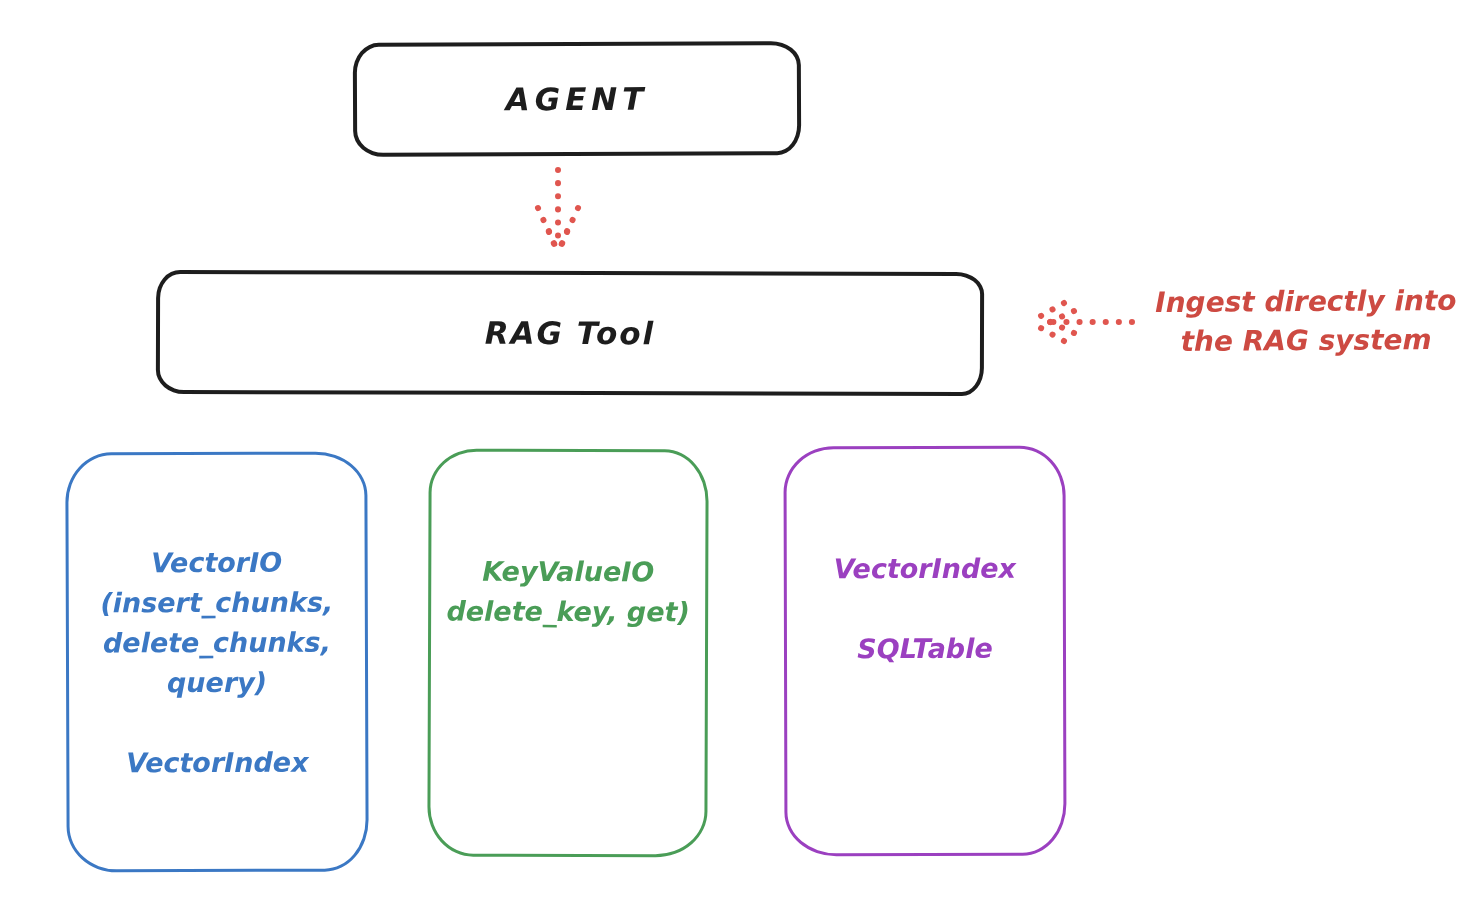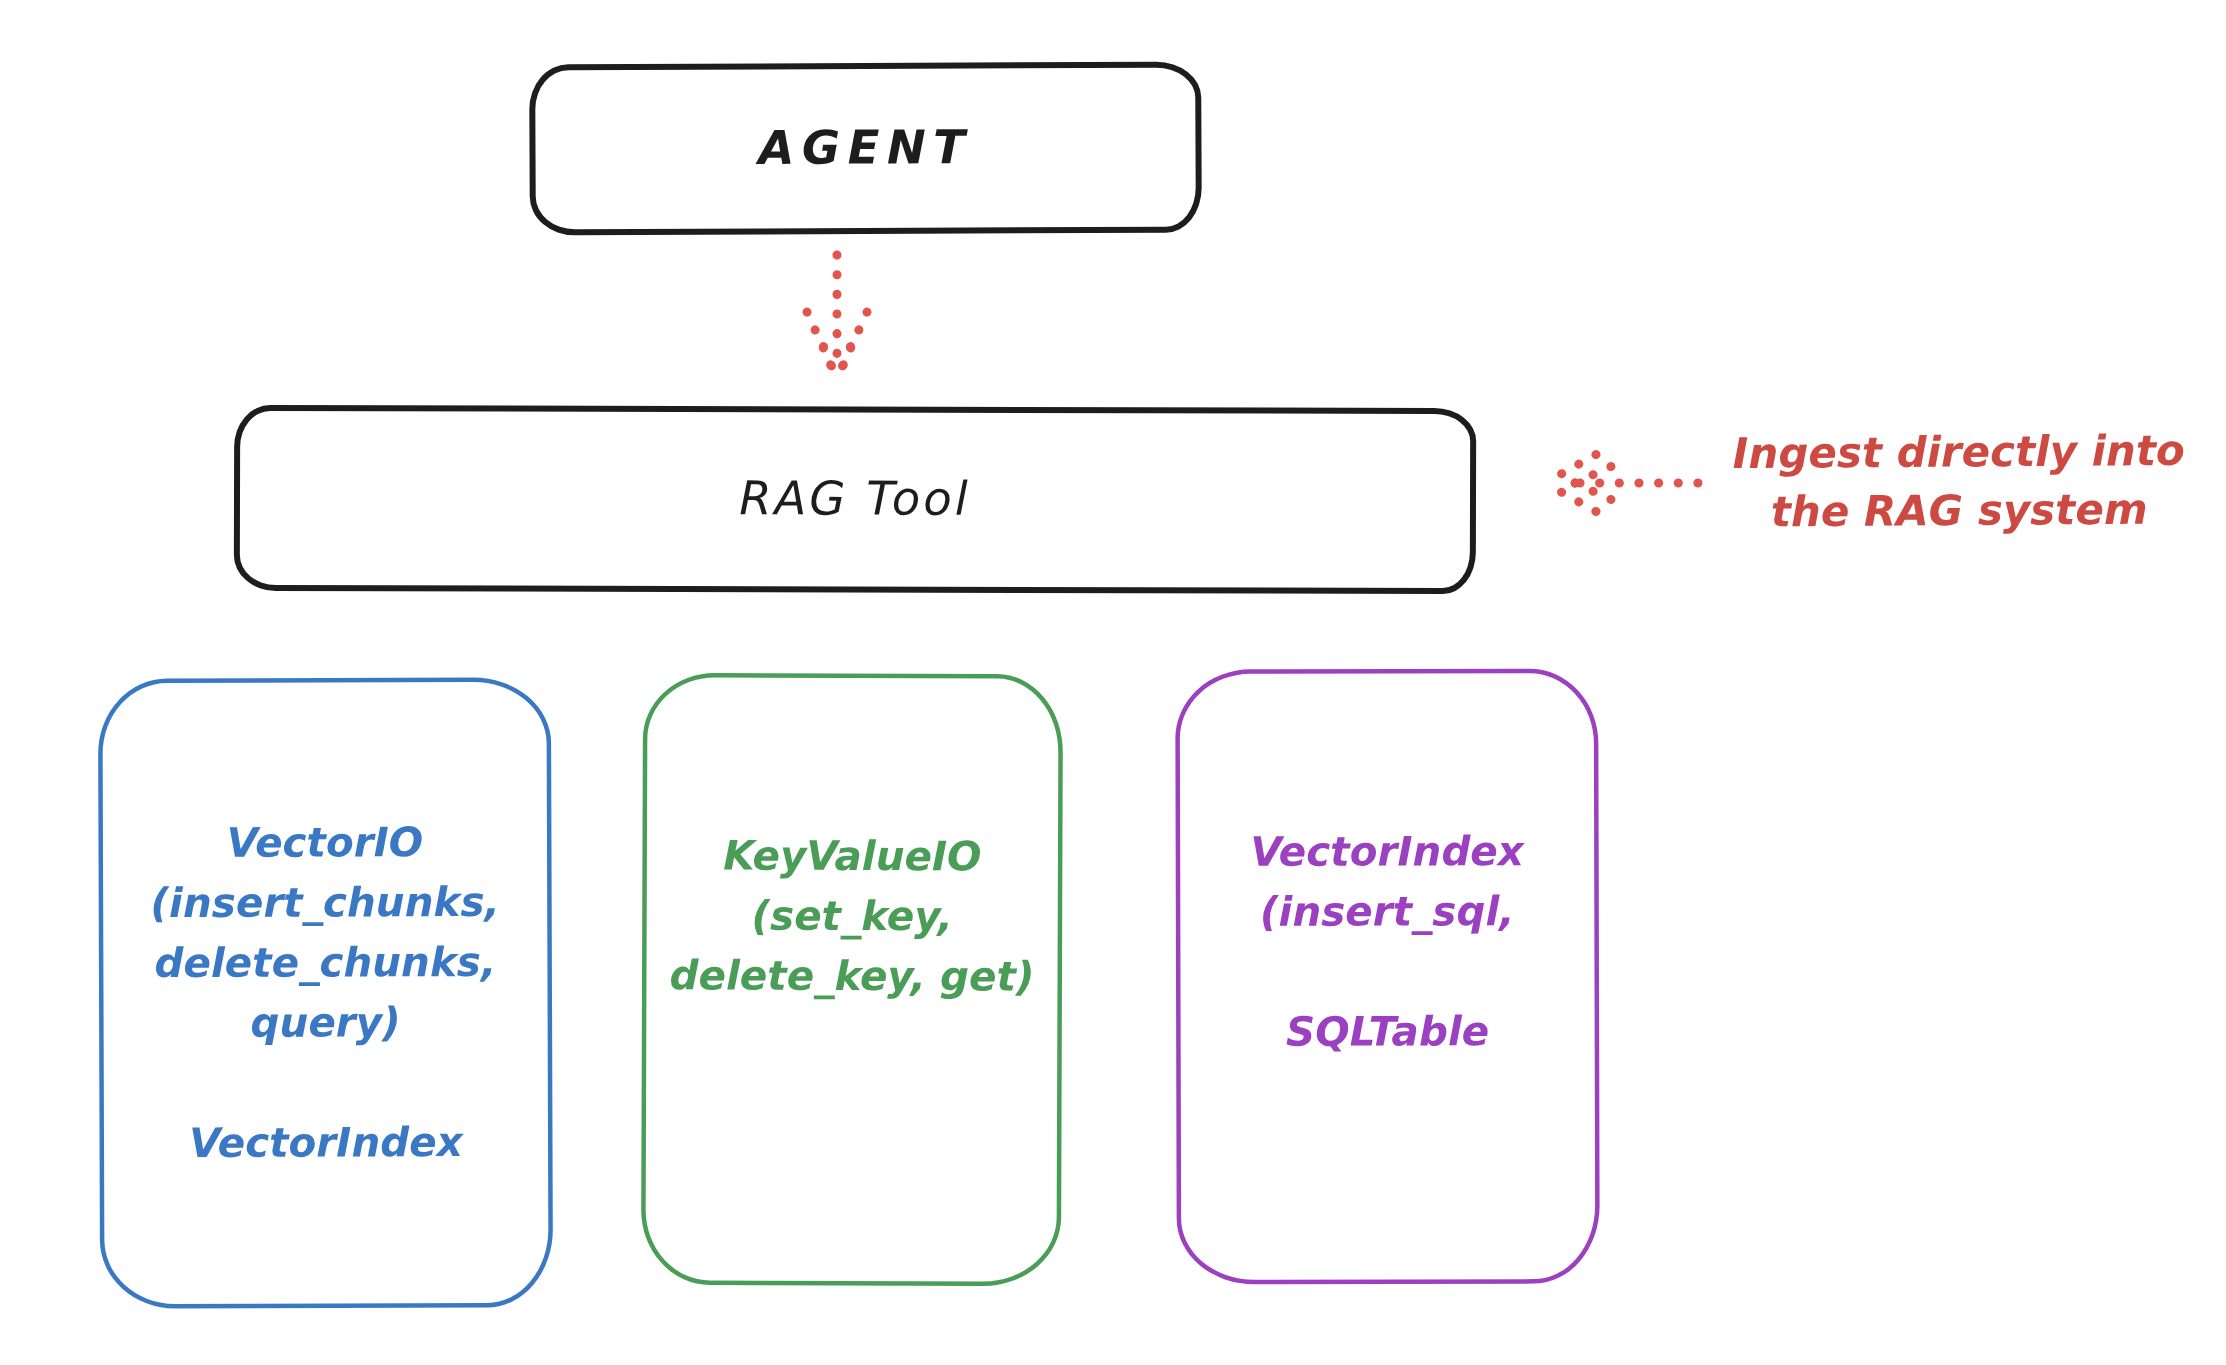--- a/index.html
+++ b/index.html
@@ -62,20 +62,21 @@
   .node-rag {
     left: 156px; top: 271px;
     width: 828px; height: 124px;
     border-radius: 24px 28px 22px 28px / 28px 22px 28px 24px;
     transform: rotate(0.15deg);
   }
   .node-rag .label {
     font-size: 31px;
     letter-spacing: 2px;
     font-style: italic;
+    font-weight: bold;
   }
   .annotation {
     position: absolute;
     left: 1136px; top: 282px;
     width: 340px;
     text-align: center;
     color: var(--red-text);
     font-size: 28px;
     font-weight: bold;
     font-style: italic;
@@ -162,23 +163,21 @@
   <div class="store store-vector">
     <div>VectorIO</div>
     <div>(insert_chunks,</div>
     <div>delete_chunks,</div>
     <div>query)</div>
     <div class="index-label">VectorIndex</div>
   </div>
 
   <div class="store store-keyvalue">
     <div>KeyValueIO</div>
-    <div>(set_key,</div>
     <div>delete_key, get)</div>
   </div>
 
   <div class="store store-relational">
     <div>VectorIndex</div>
-    <div>(insert_sql,</div>
     <div class="index-label">SQLTable</div>
   </div>
 
 </div>
 
 </body></html>

